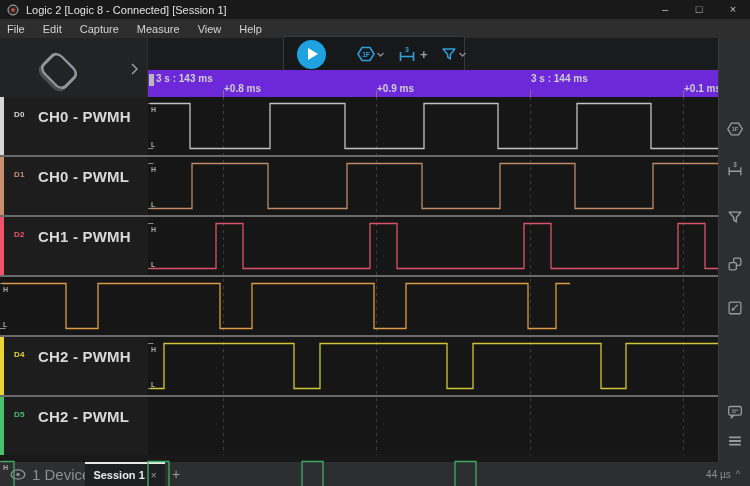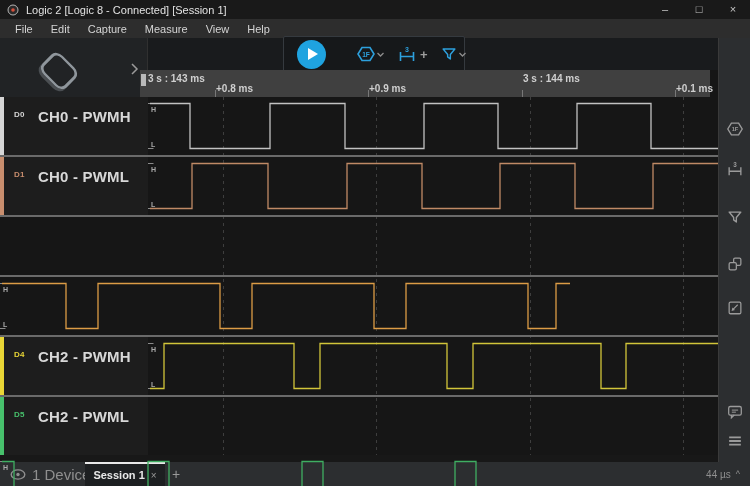--- a/index.html
+++ b/index.html
@@ -7,41 +7,41 @@
   .screen{position:relative;width:750px;height:486px;background:#161616;overflow:hidden;}
 
   
   .titlebar{position:absolute;left:0;top:0;width:750px;height:19px;background:#191919;display:flex;align-items:center;}
   .titlebar .app-icon{margin-left:7px;width:12px;height:12px;flex:0 0 auto;}
   .titlebar .title{margin-left:7px;font-size:11px;color:#e2e2e2;white-space:nowrap;}
   .win-controls{position:absolute;right:0;top:0;height:19px;display:flex;}
   .win-btn{width:34px;height:19px;display:flex;align-items:center;justify-content:center;color:#c5c5c5;font-size:11px;line-height:1;}
 
   
-  .menubar{position:absolute;left:0;top:19px;width:750px;height:19px;background:#2d2d2d;display:flex;align-items:center;padding-left:8px;}
+  .menubar{position:absolute;left:0;top:19px;width:750px;height:19px;background:#2d2d2d;display:flex;align-items:center;}
   .menu-item{color:#d4d4d4;font-size:11px;margin-right:4px;padding:2px 7px;}
 
   
   .toolstrip{position:absolute;left:0;top:38px;width:750px;height:32px;background:#191b1d;}
   .controls-box{position:absolute;left:283px;top:-2px;width:182px;height:36px;background:#16181a;border:1px solid #353a3f;border-radius:2px;display:flex;align-items:center;}
   .play-btn{width:29px;height:29px;border-radius:50%;background:#1fa3e0;margin-left:13px;position:relative;flex:0 0 auto;}
   .play-btn .tri{position:absolute;left:11px;top:8px;width:0;height:0;border-left:10px solid #fff;border-top:6.5px solid transparent;border-bottom:6.5px solid transparent;}
   .ctl-sep{width:1px;height:22px;background:#3a4046;margin:0 11px 0 13px;}
   .ctl-group{display:flex;align-items:center;margin:0 6px;}
   .blue-ic{color:#2da0dd;}
   .gray-ic{color:#8d8d8d;}
   .plus-glyph{color:#9d9d9d;font-size:13px;font-weight:bold;margin-left:3px;line-height:1;}
 
   
   .device-panel{position:absolute;left:0;top:38px;width:148px;height:59px;background:#212325;border-right:1px solid #303030;}
   .device-shape{position:absolute;left:42px;top:16px;width:34px;height:34px;border:3px solid #8f969c;border-radius:9px;transform:rotate(45deg) scaleY(0.78) ;transform-origin:center;box-shadow:0 4px 0 #4a4e52;}
   .panel-chevron{position:absolute;right:8px;top:24px;color:#9a9a9a;}
 
   
-  .timeline{position:absolute;left:140px;top:70px;width:570px;height:27px;background:#404040;}
+  .timeline{position:absolute;left:148px;top:70px;width:570px;height:27px;background:#6d28d9;}
   .tl-marker{position:absolute;font-size:10px;font-weight:bold;color:#cfcfcf;white-space:nowrap;}
   .tl-abs{top:3px;}
   .tl-rel{top:13px;}
   .tl-tick{position:absolute;width:1px;height:7px;top:20px;background:#787878;}
   .tl-origin-box{position:absolute;left:1px;top:4px;width:5px;height:12px;background:#b9b9b9;}
 
   
   .grid-layer{position:absolute;left:148px;top:97px;width:570px;height:358px;z-index:1;}
   .gridline{position:absolute;top:0;width:1px;height:358px;background:repeating-linear-gradient(to bottom,#3e3e3e 0 3px,transparent 3px 7px);}
   .rows{position:absolute;left:0;top:97px;width:718px;height:358px;z-index:2;text-align:center;}
@@ -181,20 +181,34 @@
         </div>
         <svg class="chan-wave" viewBox="0 0 570 58">
           <line x1="0" x2="5.5" y1="6.5" y2="6.5" stroke="#8a8a8a" stroke-width="1"></line>
           <line x1="0" x2="5.5" y1="51.5" y2="51.5" stroke="#8a8a8a" stroke-width="1"></line>
           <text x="3" y="14.5" font-size="7" font-weight="bold" fill="#aaaaaa">H</text>
           <text x="3" y="49.5" font-size="7" font-weight="bold" fill="#aaaaaa">L</text>
           <path d="M2 51.5 H44 V6.5 H120 V51.5 H199 V6.5 H274 V51.5 H352 V6.5 H427 V51.5 H505 V6.5 H570" fill="none" stroke="#c08a66" stroke-width="1.3"></path>
         </svg>
       </div>
       <div class="row-sep" style="top: 118px;"></div>
+      <div class="chan-row" style="top: 120px;">
+        <div class="chan-label">
+          <div class="chan-strip" style="background: rgb(240, 83, 107);"></div>
+          <div class="chan-id" style="color: rgb(240, 83, 107);">D2</div>
+          <div class="chan-name">CH1 - PWMH</div>
+        </div>
+        <svg class="chan-wave" viewBox="0 0 570 58">
+          <line x1="0" x2="5.5" y1="6.5" y2="6.5" stroke="#8a8a8a" stroke-width="1"></line>
+          <line x1="0" x2="5.5" y1="51.5" y2="51.5" stroke="#8a8a8a" stroke-width="1"></line>
+          <text x="3" y="14.5" font-size="7" font-weight="bold" fill="#aaaaaa">H</text>
+          <text x="3" y="49.5" font-size="7" font-weight="bold" fill="#aaaaaa">L</text>
+          <path d="M2 51.5 H68 V6.5 H95 V51.5 H222 V6.5 H249 V51.5 H376 V6.5 H403 V51.5 H530 V6.5 H557 V51.5 H570" fill="none" stroke="#d95468" stroke-width="1.3"></path>
+        </svg>
+      </div>
       <div class="row-sep" style="top: 178px;"></div>
       <div class="chan-row" style="top: 180px;">
         <svg class="chan-wave" viewBox="0 0 570 58">
           <line x1="0" x2="5.5" y1="6.5" y2="6.5" stroke="#8a8a8a" stroke-width="1"></line>
           <line x1="0" x2="5.5" y1="51.5" y2="51.5" stroke="#8a8a8a" stroke-width="1"></line>
           <text x="3" y="14.5" font-size="7" font-weight="bold" fill="#aaaaaa">H</text>
           <text x="3" y="49.5" font-size="7" font-weight="bold" fill="#aaaaaa">L</text>
           <path d="M2 6.5 H66 V51.5 H98 V6.5 H220 V51.5 H252 V6.5 H374 V51.5 H406 V6.5 H528 V51.5 H556 V6.5 H570" fill="none" stroke="#dc9c46" stroke-width="1.3"></path>
         </svg>
       </div>

